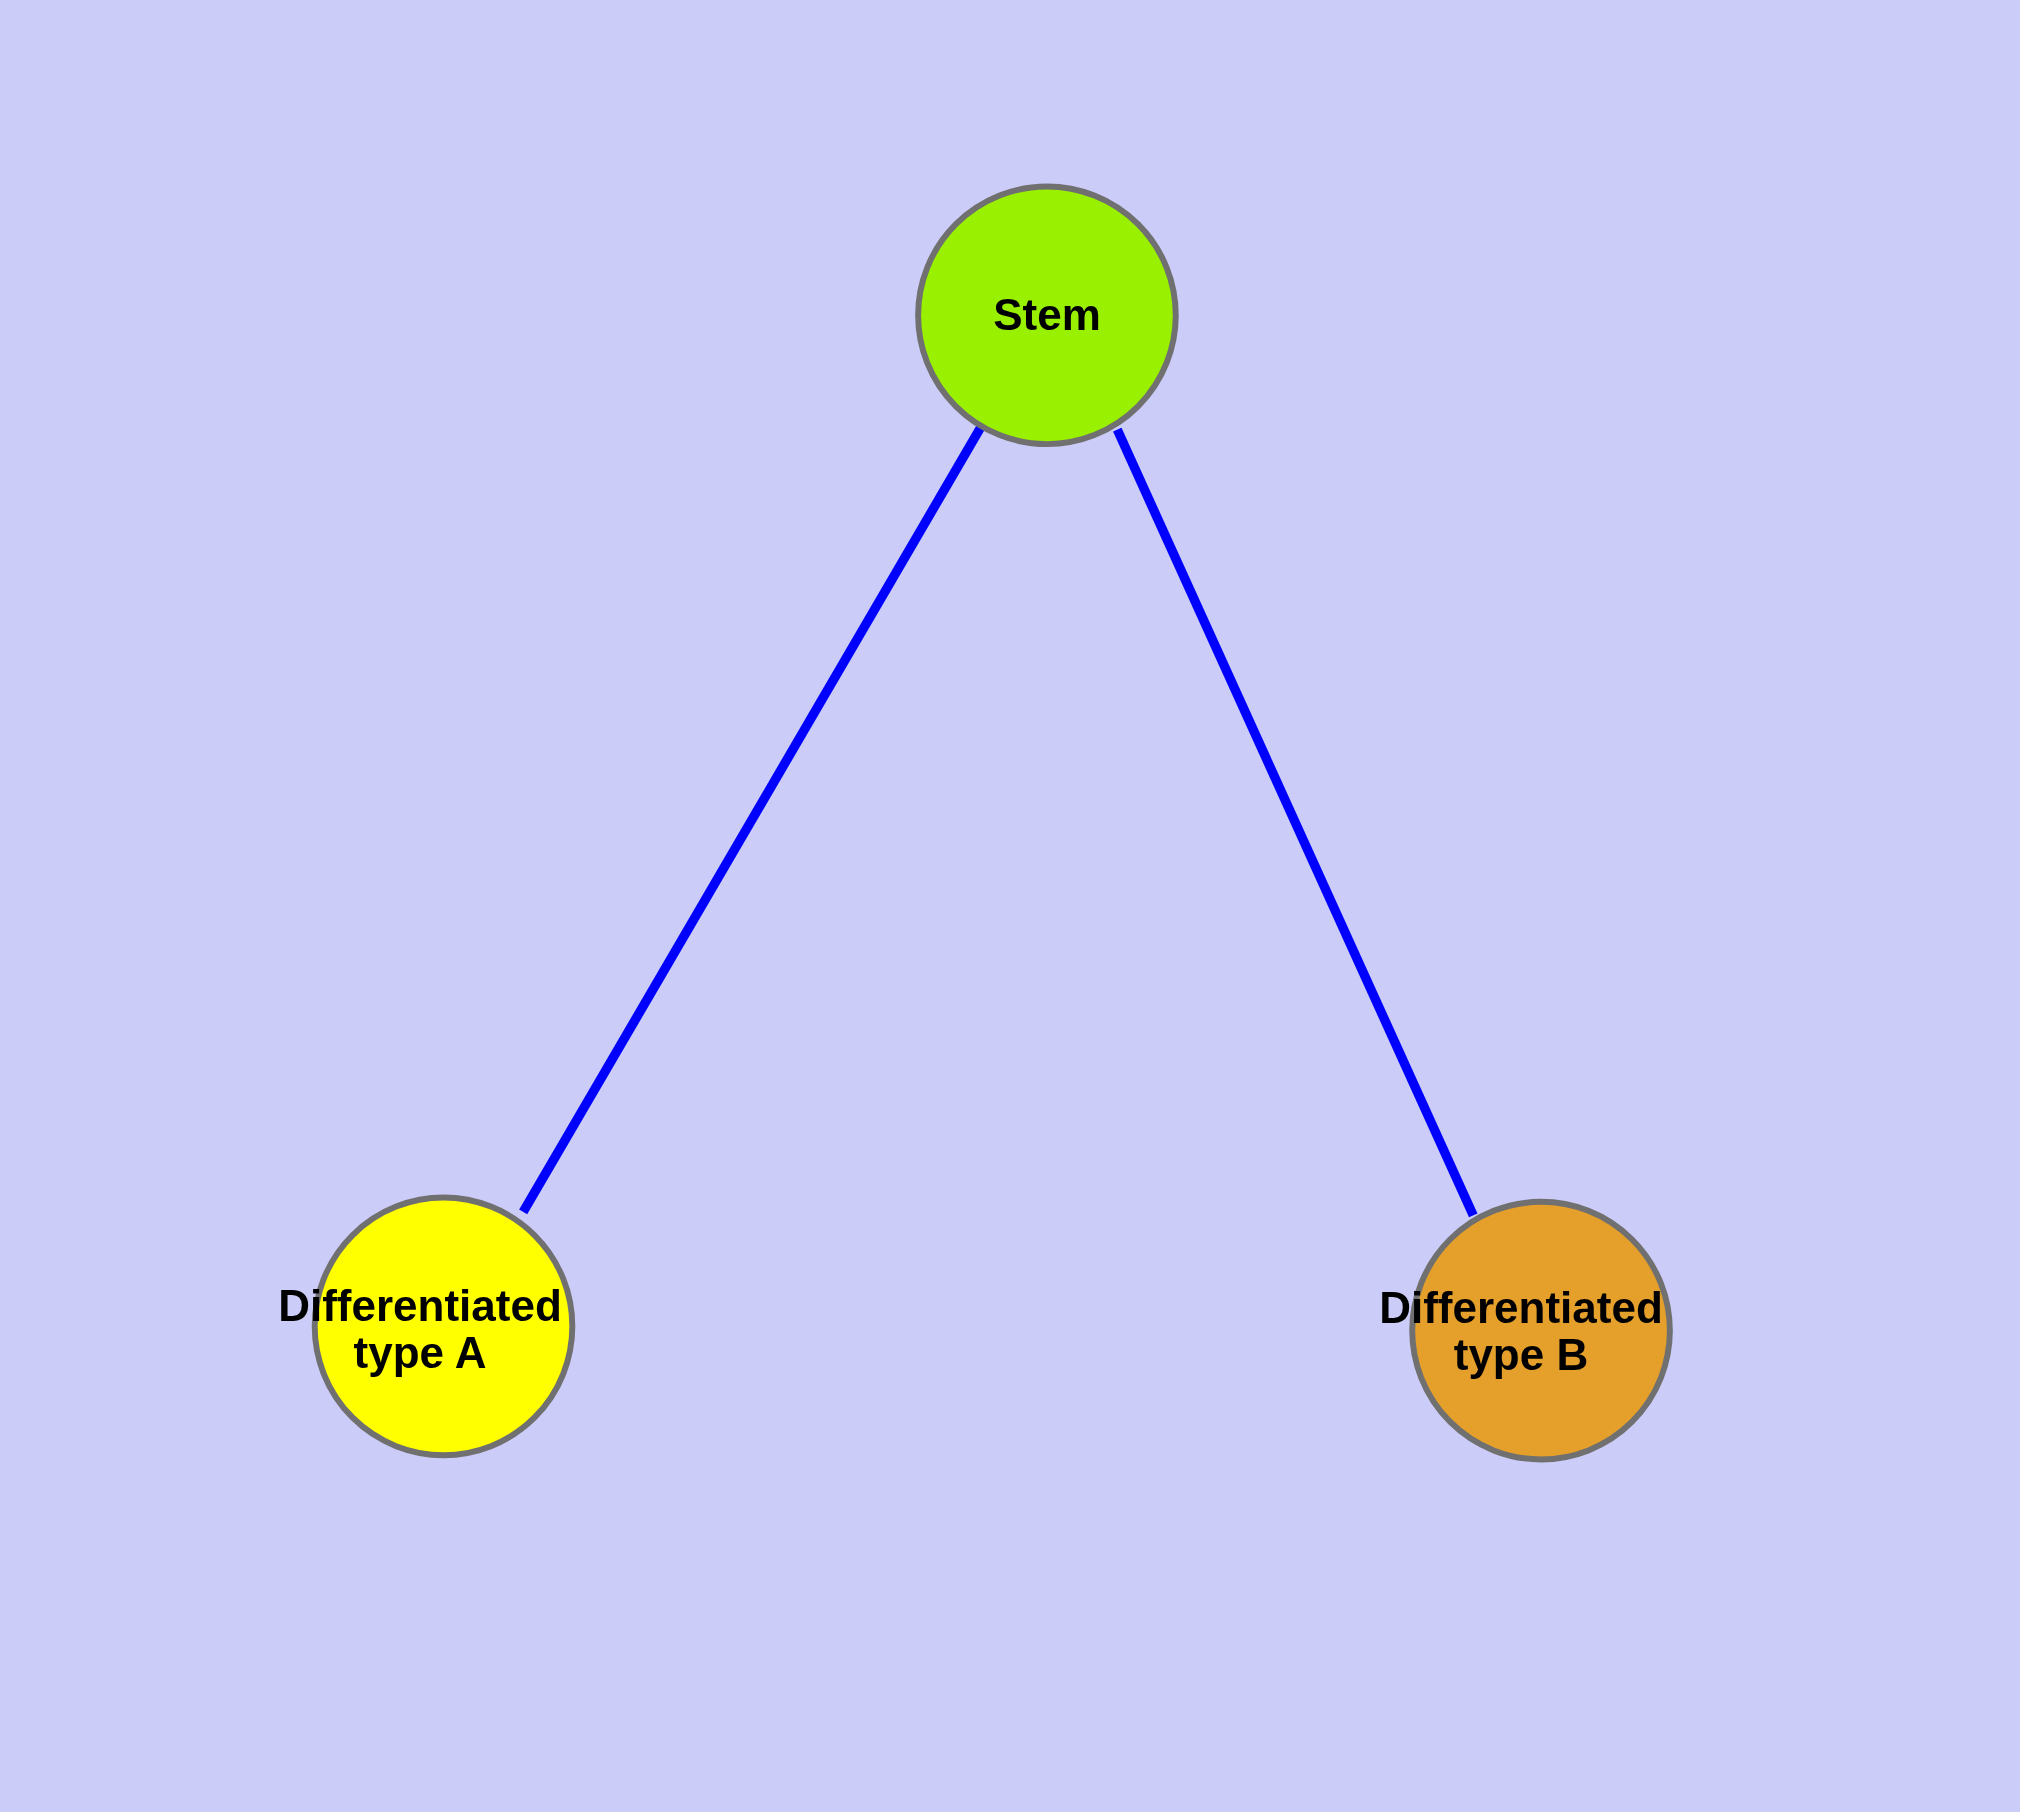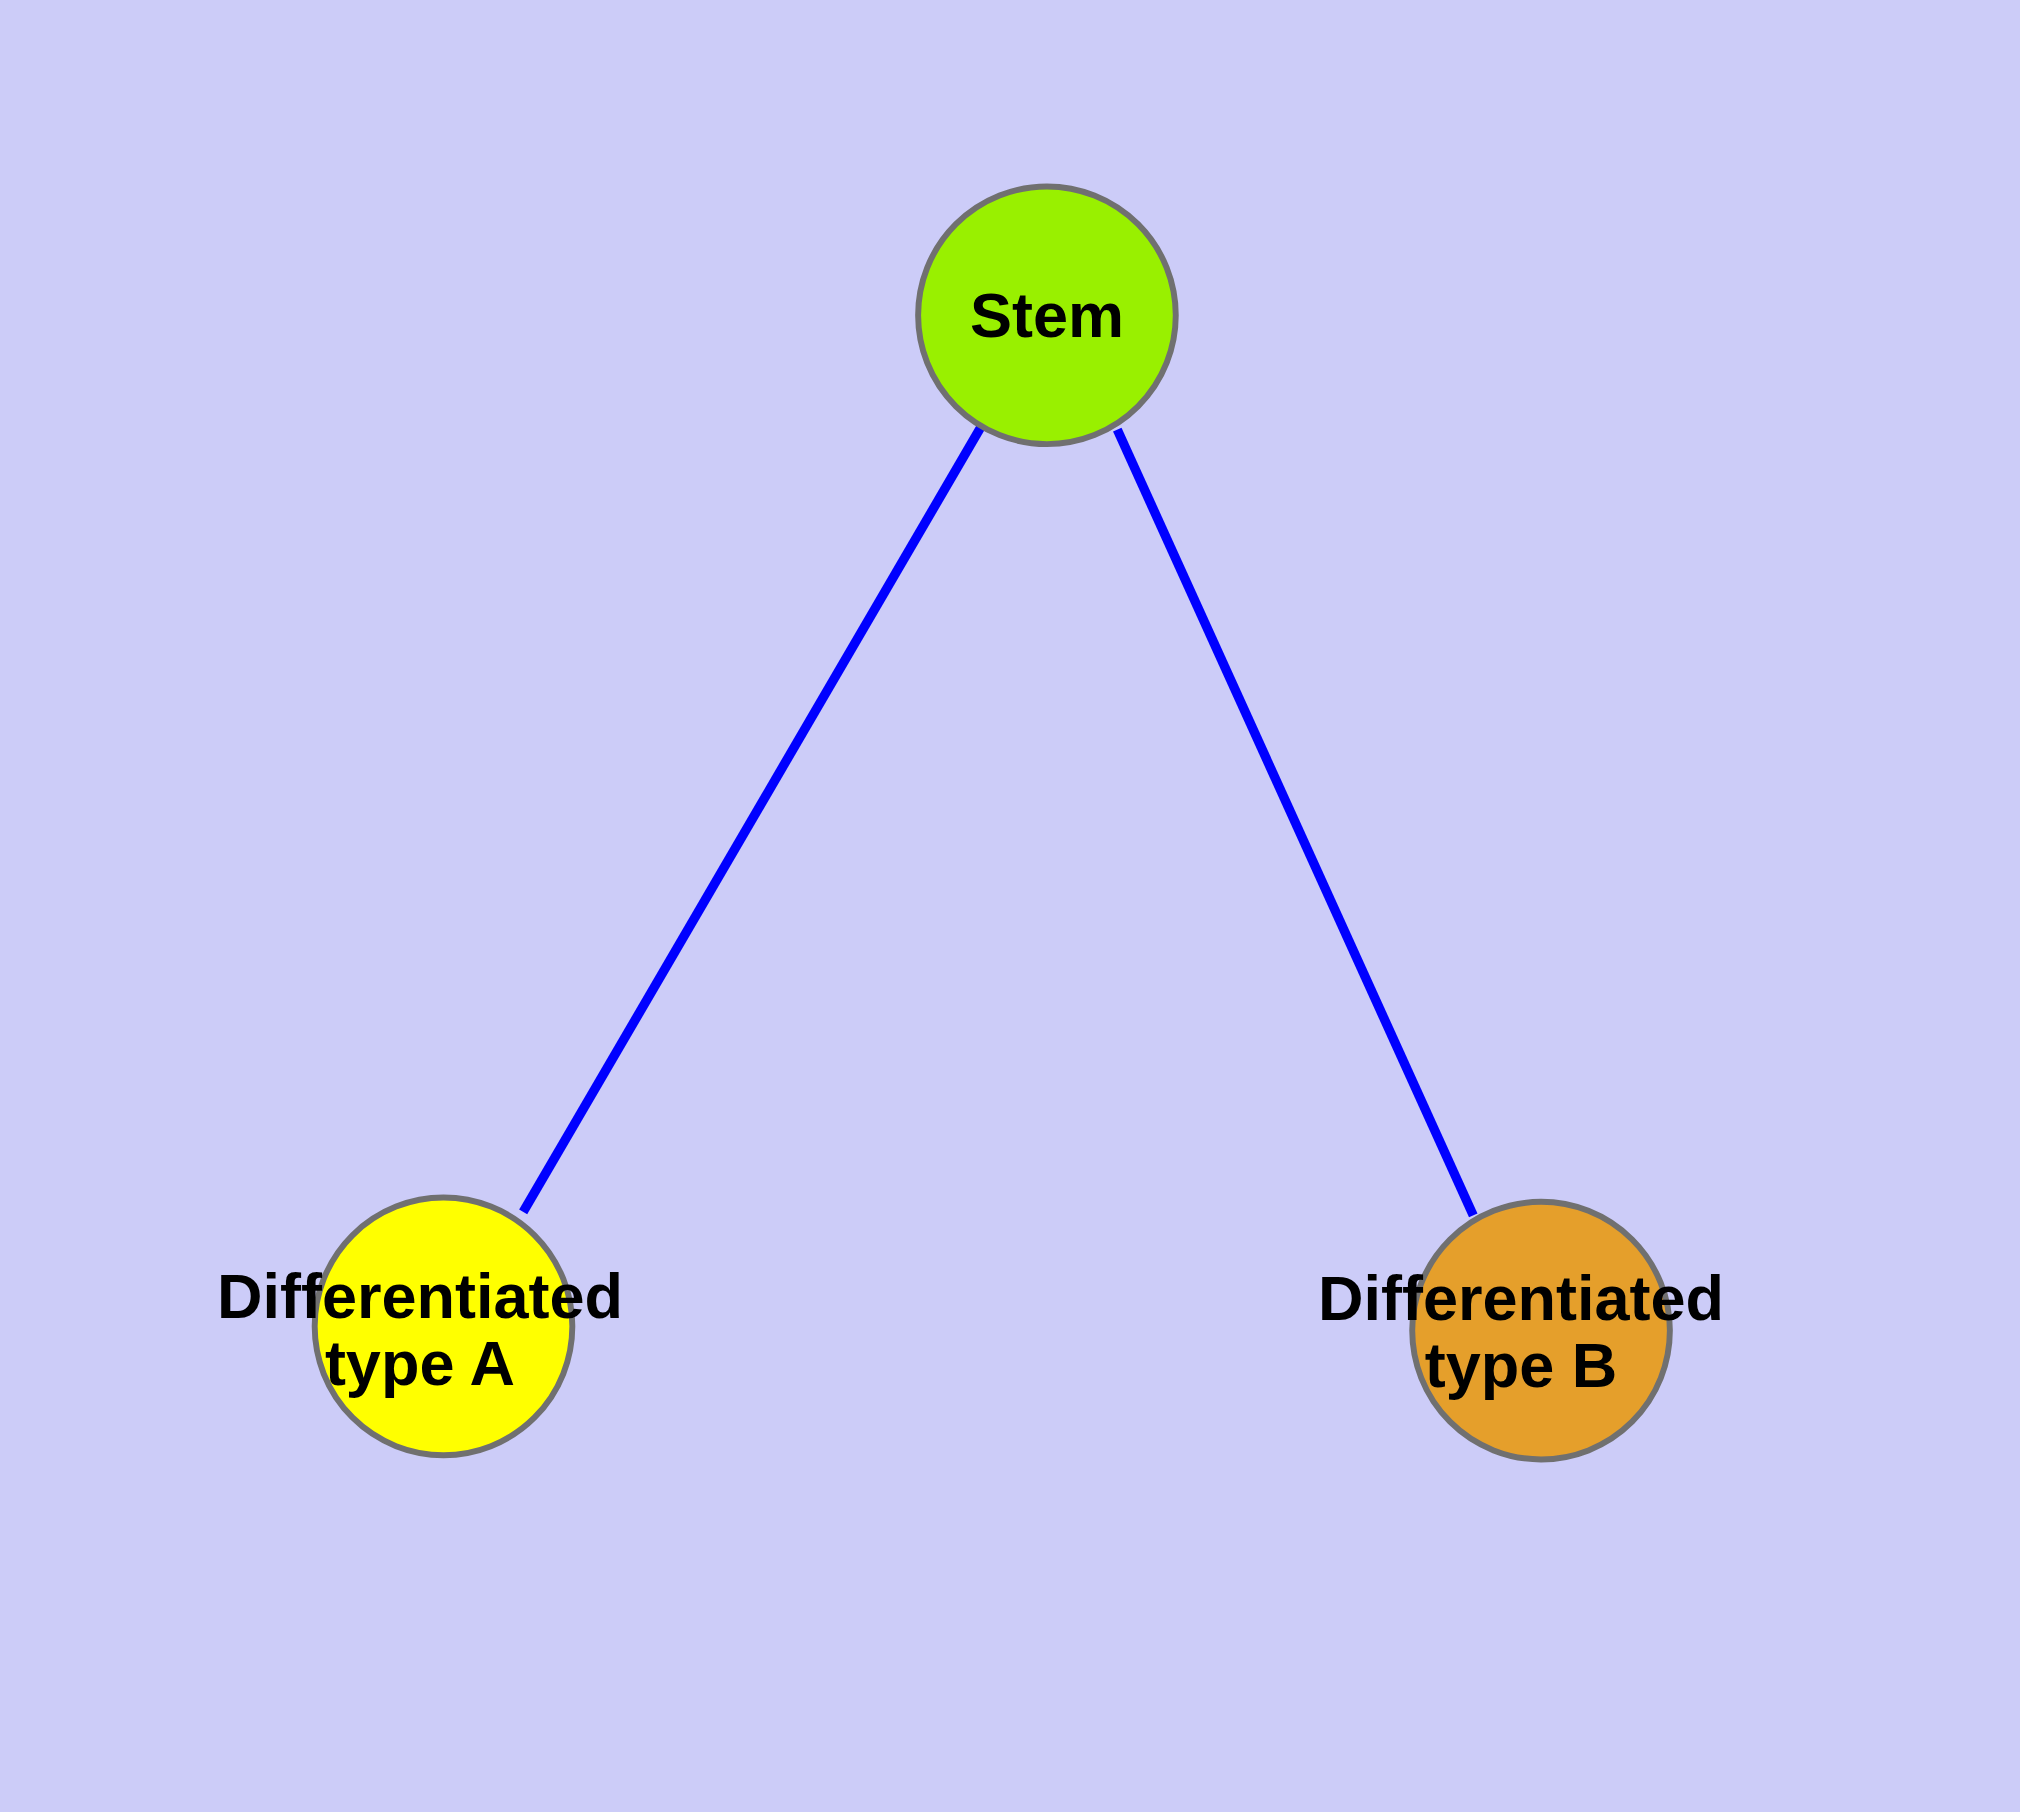--- a/index.html
+++ b/index.html
@@ -23,21 +23,21 @@
     left: 0;
     width: 2021px;
     height: 1812px;
     display: block;
   }
   .node-label {
     position: absolute;
     color: #000000;
     font-family: "Liberation Sans", sans-serif;
     font-weight: bold;
-    font-size: 63px;
+    font-size: 44px;
     line-height: 1.06;
     text-align: center;
     white-space: pre;
     pointer-events: none;
     transform: translate(-50%, -50%);
   }
 </style>
 </head>
 <body>
 

